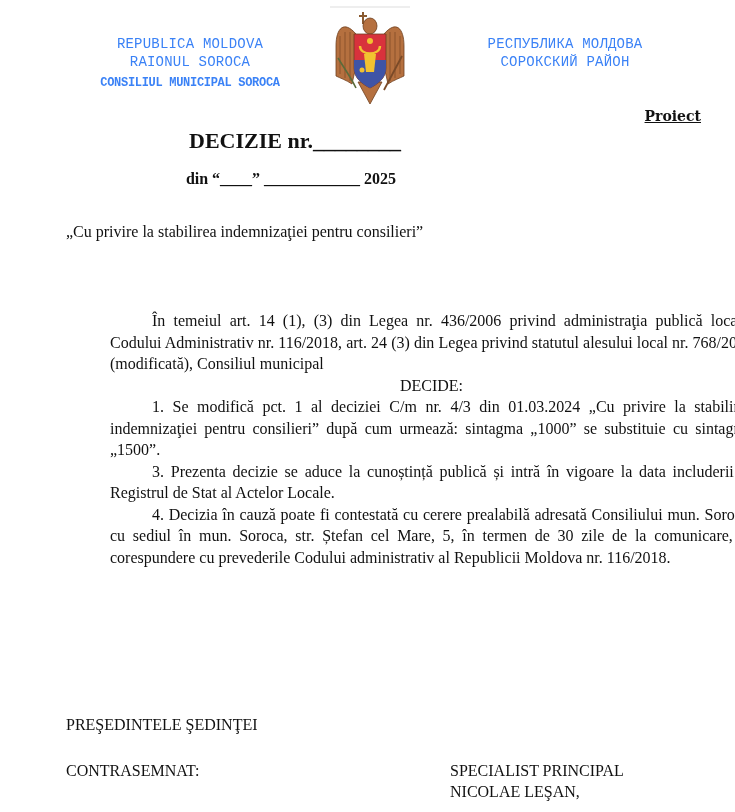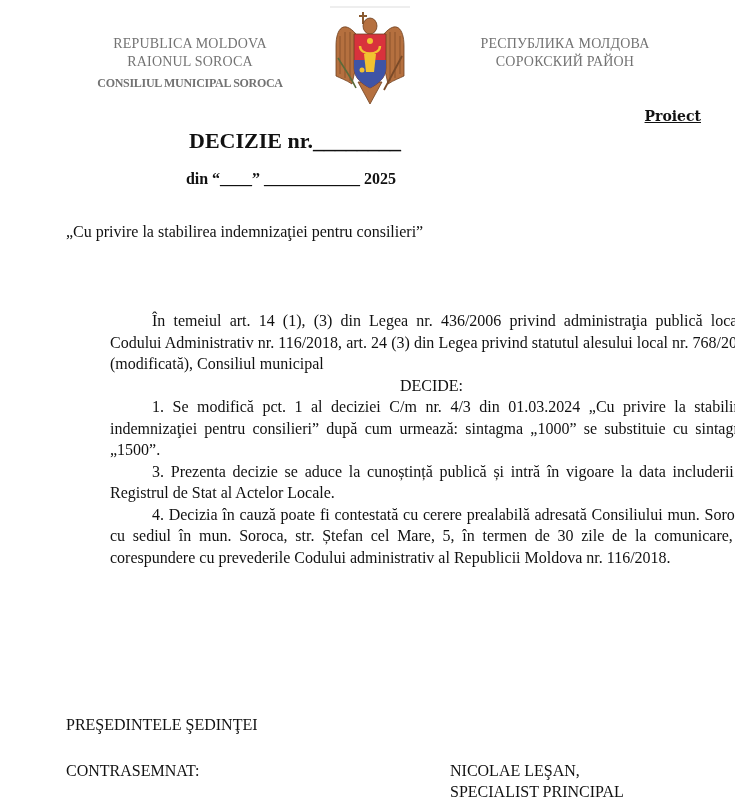--- a/index.html
+++ b/index.html
@@ -1,17 +1,17 @@
 <!DOCTYPE html>
 <html><head>
 <meta charset="utf-8">
 <style>
   html, body { margin: 0; padding: 0; background: #ffffff; }
   body { width: 735px; height: 812px; position: relative; overflow: hidden; color: #111; }
-  .hdr { position: absolute; text-align: center; font-family: Liberation Serif, serif; color: #737373; }
+  .hdr { position: absolute; text-align: center; font-family: Liberation Mono, monospace; color: #3b82f6; }
   .hdr .l1, .hdr .l2 { font-size: 14px; line-height: 18px; letter-spacing: 0.2px; }
   .hdr .l3 { font-size: 12px; line-height: 24px; font-weight: bold; letter-spacing: -0.3px; }
   #hdr-left { left: 60px; top: 35px; width: 260px; }
   #hdr-right { left: 415px; top: 35px; width: 300px; }
   #coat { position: absolute; left: 330px; top: 6px; width: 80px; height: 100px; }
   #proiect { position: absolute; right: 34px; top: 108px; font-family: "DejaVu Serif", "Liberation Serif", serif; font-weight: bold; font-size: 14px; text-decoration: underline; }
   #title { position: absolute; left: 0; width: 590px; top: 128px; text-align: center; font-family: "Liberation Serif", serif; font-weight: bold; font-size: 22px; }
   #date-line { position: absolute; left: 0; width: 582px; top: 170px; text-align: center; font-family: "Liberation Serif", serif; font-weight: bold; font-size: 16px; }
   #subject { position: absolute; left: 66px; top: 222px; width: 500px; font-family: "Liberation Serif", serif; font-size: 16px; line-height: 20px; }
   #body { position: absolute; left: 66px; top: 310px; width: 643px; font-family: "Liberation Serif", serif; font-size: 16px; line-height: 21.5px; margin-left: 44px; }
@@ -86,16 +86,16 @@
   <p class="decide">DECIDE:</p>
   <p>1. Se modifică pct. 1 al deciziei C/m nr. 4/3 din 01.03.2024 „Cu privire la stabilirea indemnizaţiei pentru consilieri” după cum urmează: sintagma „1000” se substituie cu sintagma „1500”.</p>
   <p>3. Prezenta decizie se aduce la cunoștință publică și intră în vigoare la data includerii în Registrul de Stat al Actelor Locale.</p>
   <p>4. Decizia în cauză poate fi contestată cu cerere prealabilă adresată Consiliului mun. Soroca, cu sediul în mun. Soroca, str. Ștefan cel Mare, 5, în termen de 30 zile de la comunicare, în corespundere cu prevederile Codului administrativ al Republicii Moldova nr. 116/2018.</p>
 </div>
 
 <div id="sig">
   <div id="sig-pres" class="sig-row">PREŞEDINTELE ŞEDINŢEI</div>
   <div id="sig-contra" class="sig-row">CONTRASEMNAT:</div>
   <div id="sig-name">
+    <div>SPECIALIST PRINCIPAL</div>
     <div>NICOLAE LEŞAN,</div>
-    <div>SPECIALIST PRINCIPAL</div>
   </div>
 </div>
 
 </body></html>

